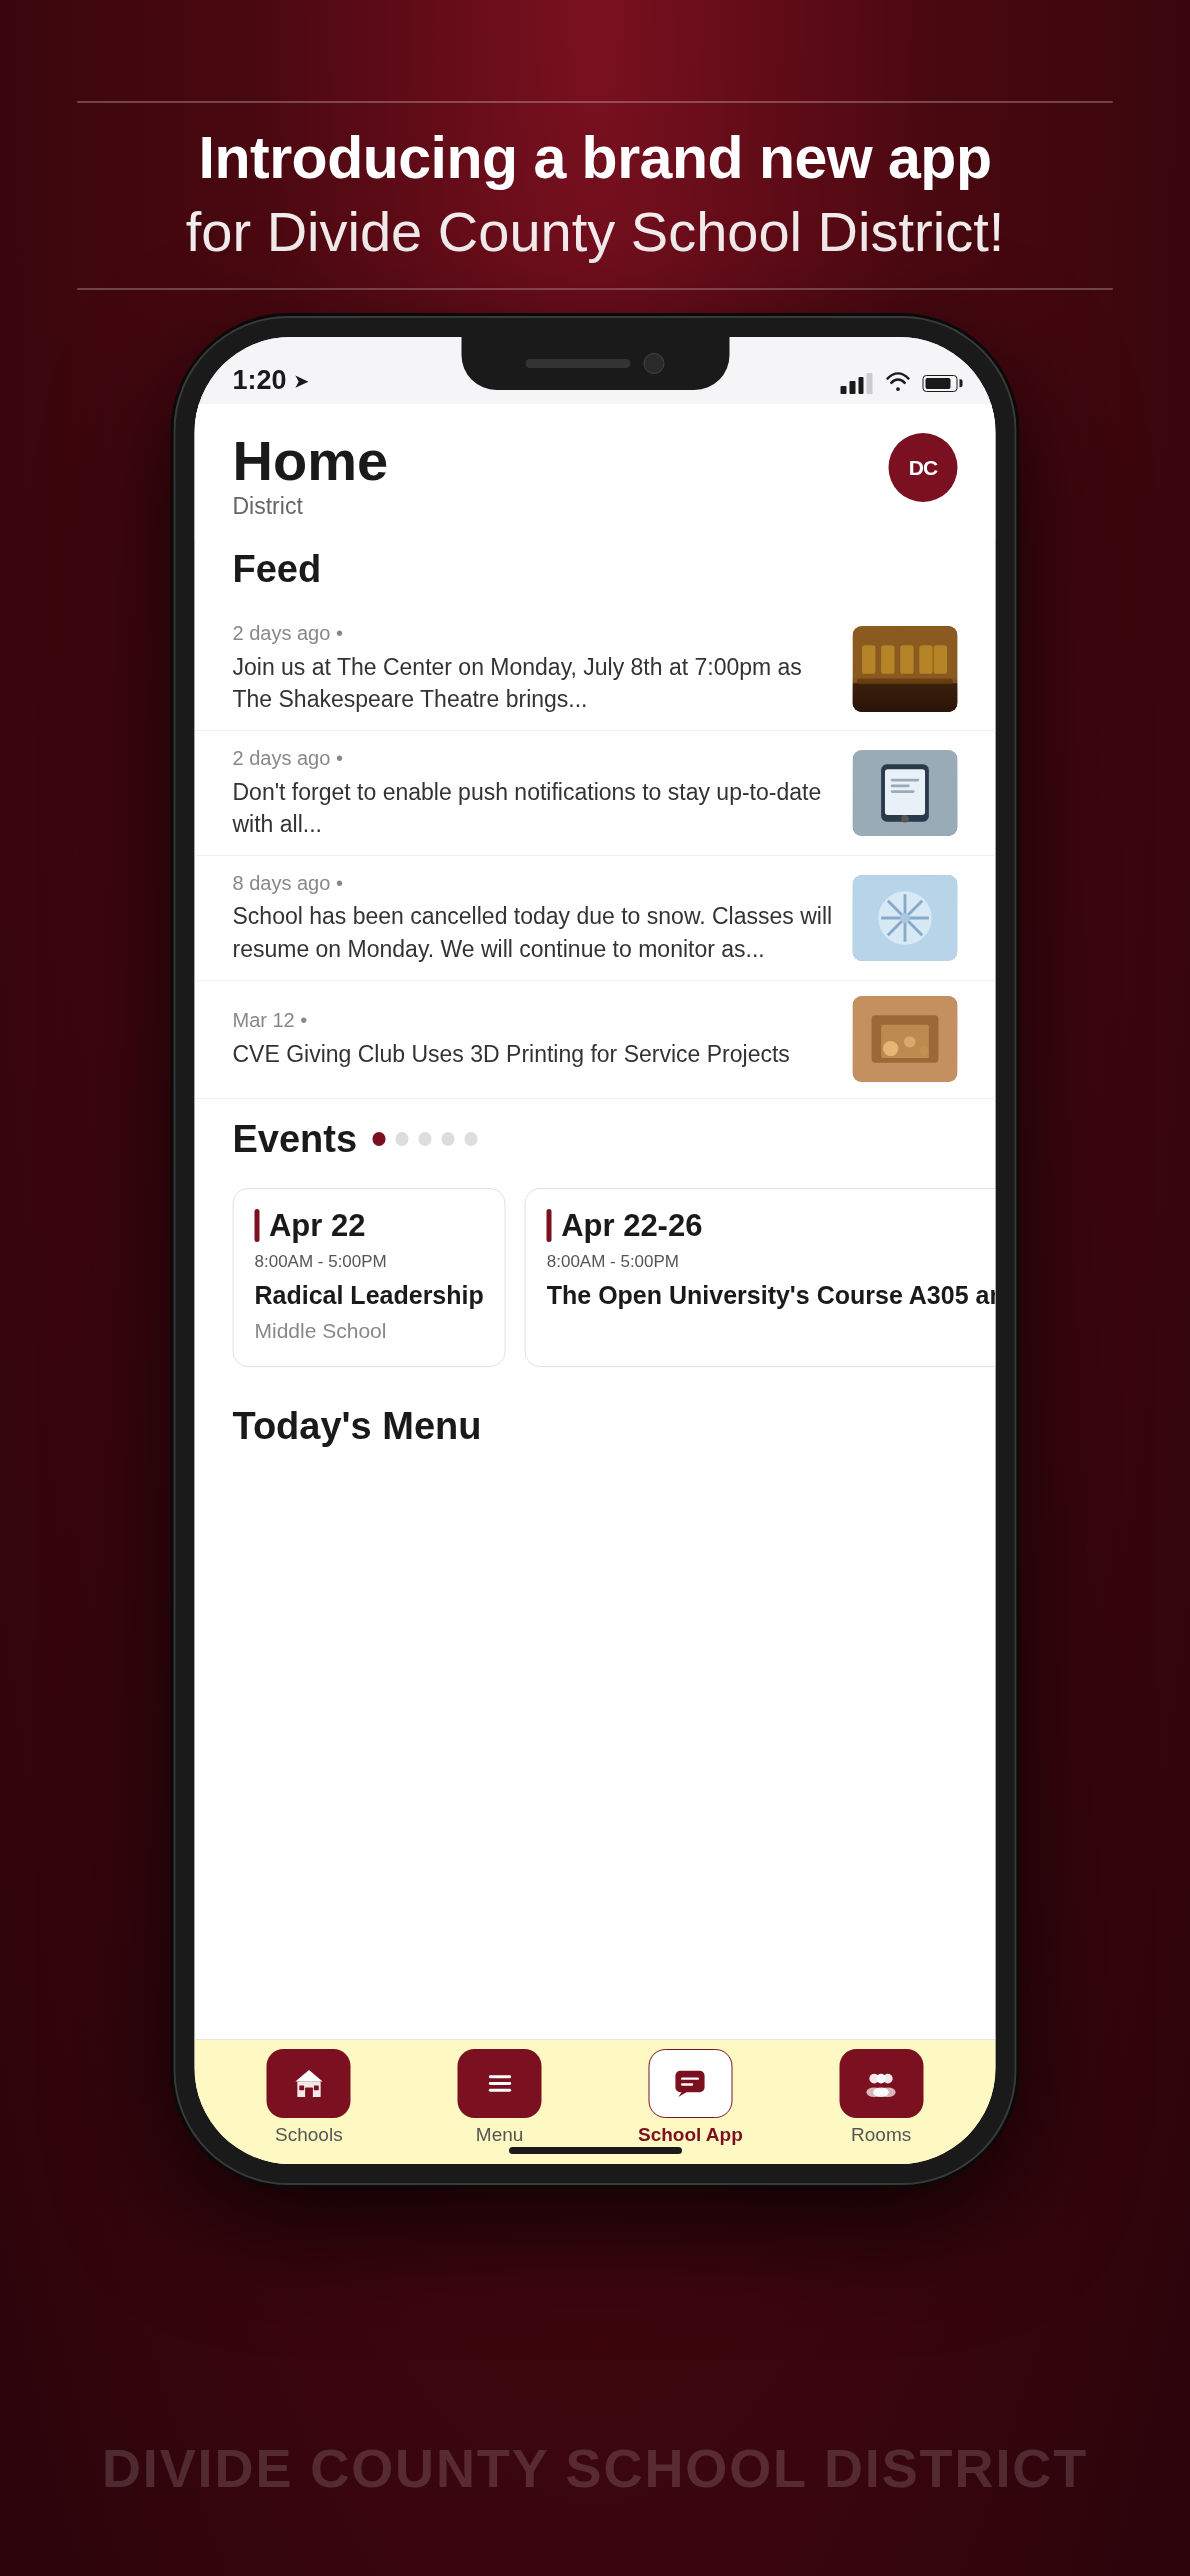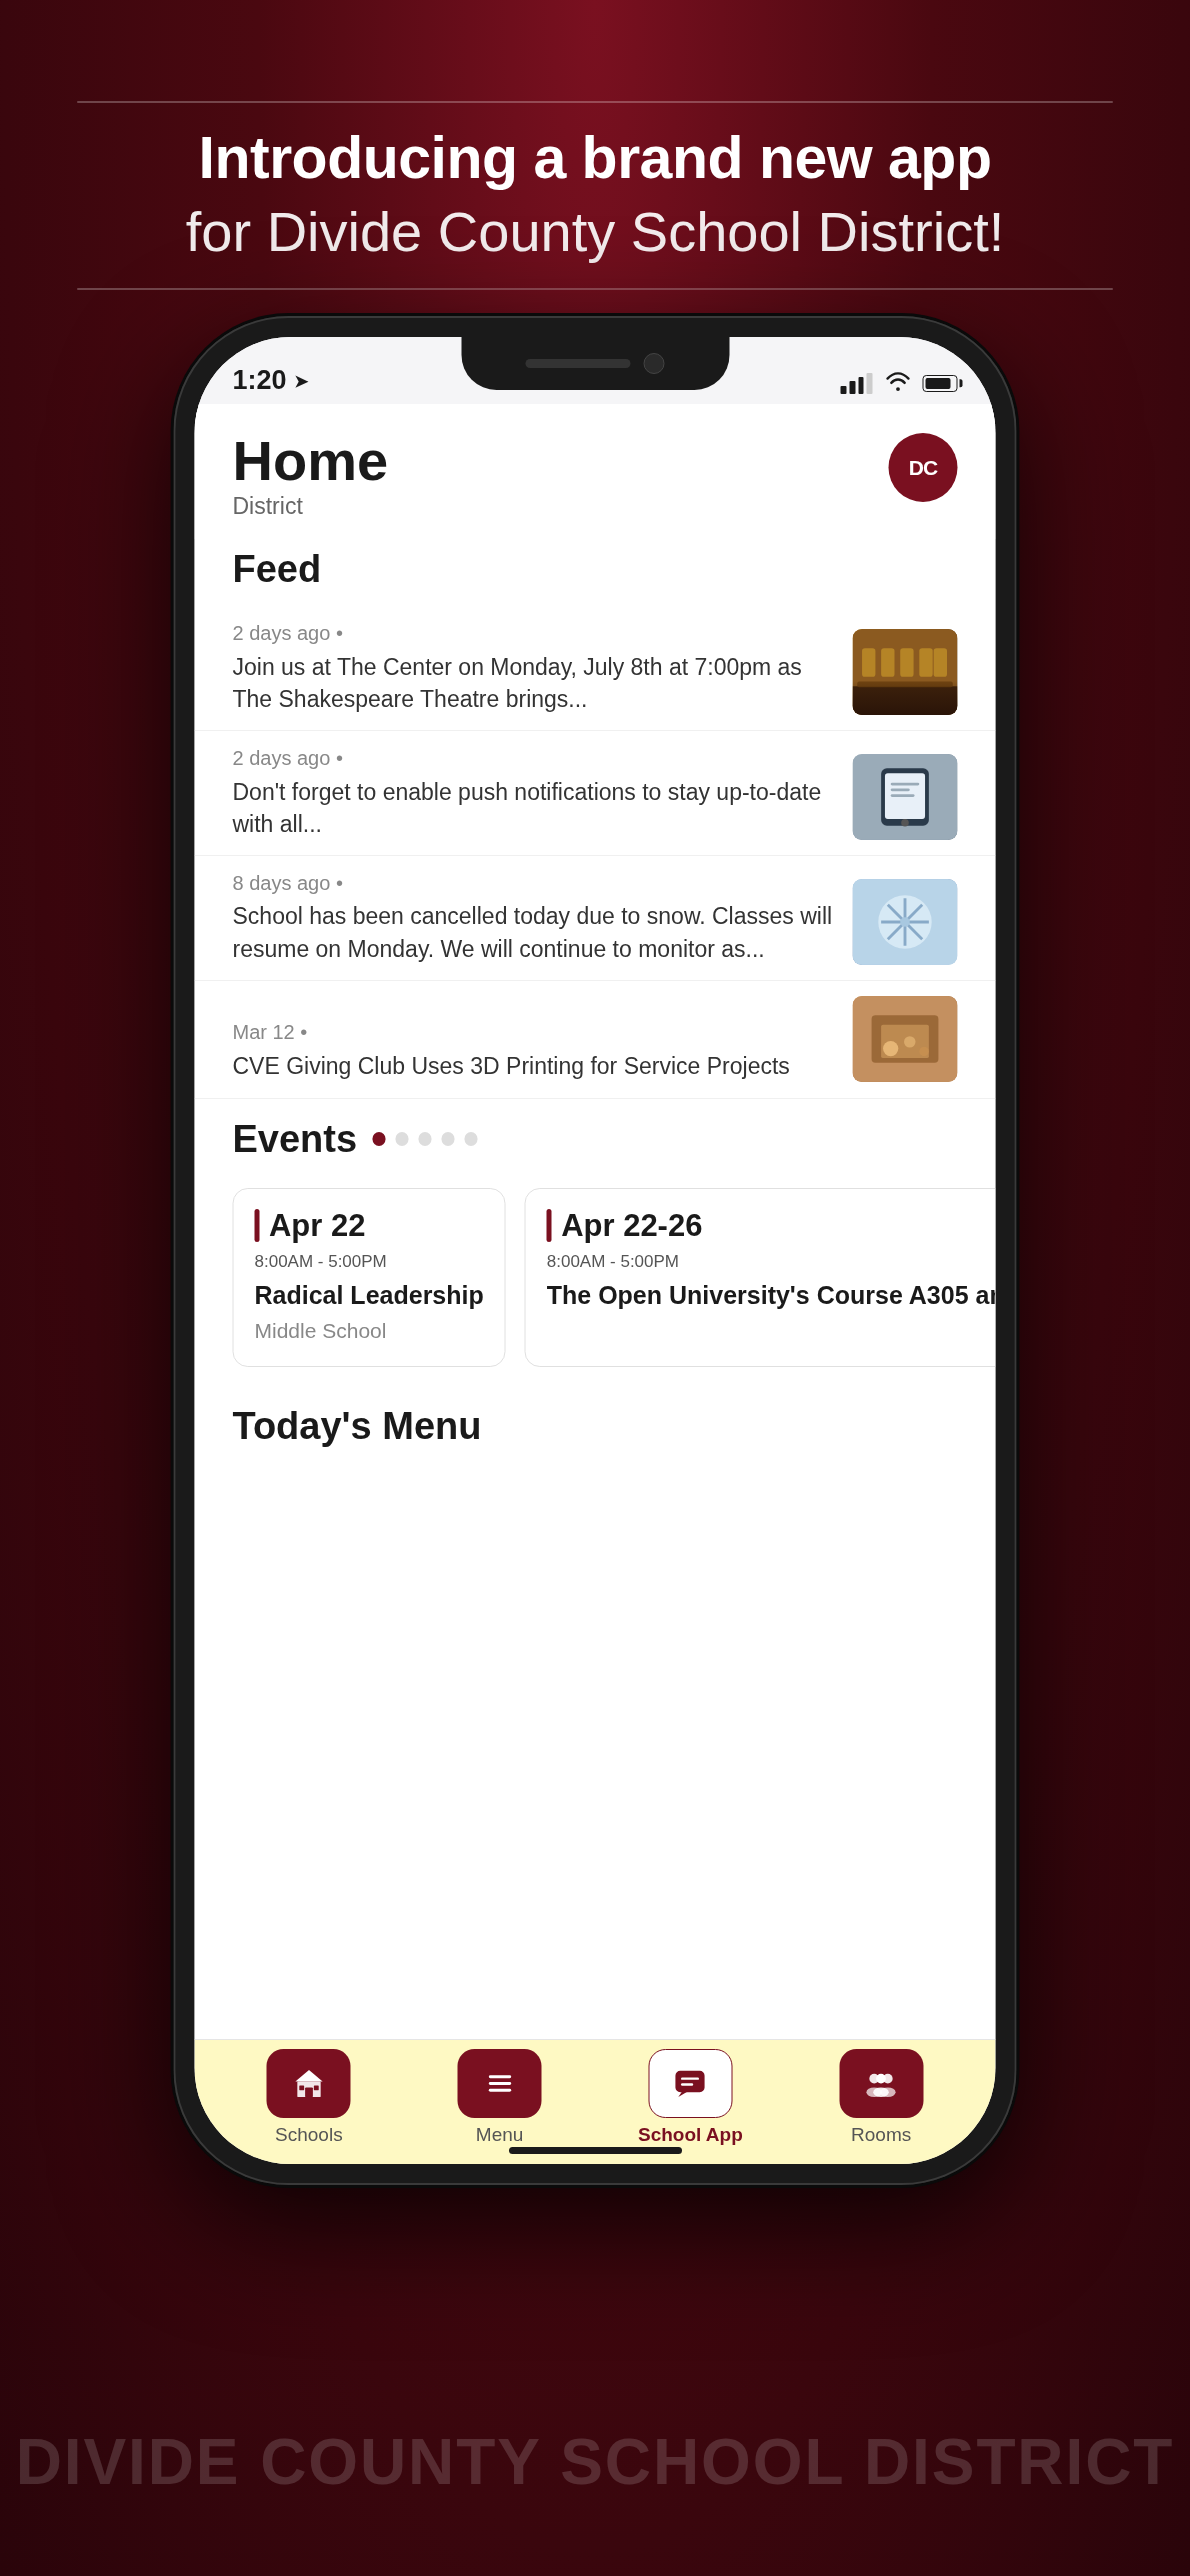--- a/index.html
+++ b/index.html
@@ -274,21 +274,21 @@
     
     .section-title {
       font-size: 38px;
       font-weight: 800;
       color: #1a1a1a;
       padding: 9.6px 38px 15.3px;
     }
 
     .feed-item {
       display: flex;
-      align-items: flex-end;
+      align-items: center;
       padding: 15.3px 38px;
       border-bottom: 1px solid #f0f0f0;
       gap: 19px;
     }
 
     .feed-text {
       flex: 1;
     }
 
     .feed-meta {
@@ -509,21 +509,21 @@
     
     .bottom-text {
       position: absolute;
       bottom: 77px;
       left: 0;
       right: 0;
       text-align: center;
     }
 
     .bottom-text-line {
-      font-size: 64px;
+      font-size: 54px;
       font-weight: 700;
       color: rgba(255,255,255,0.15);
       letter-spacing: 1.9px;
     }
 
     
     .tab-active-outline {
       background: #ffffff;
       border: 1.9px solid #7a1020;
     }

